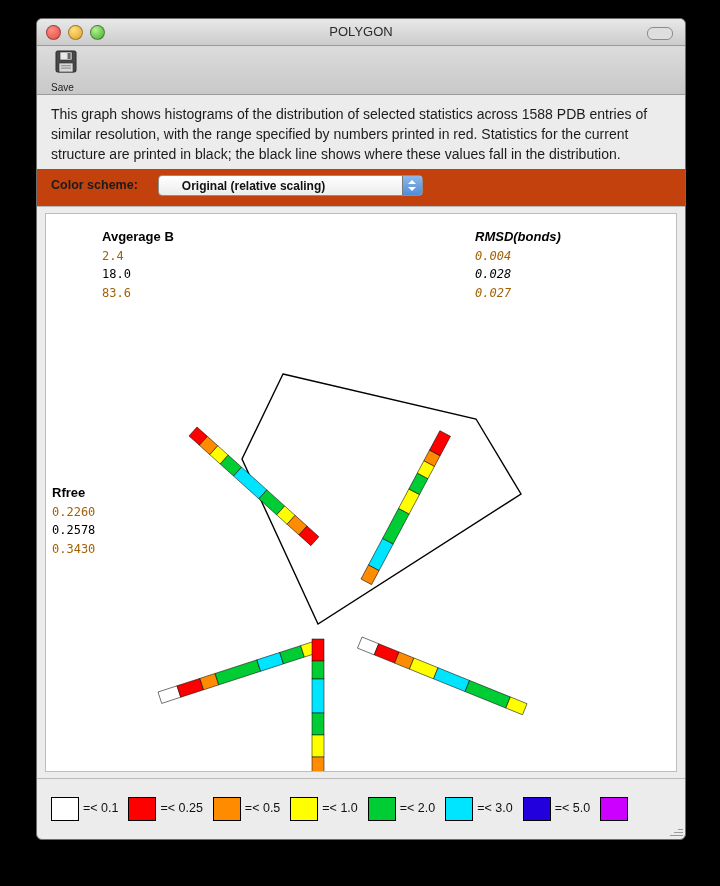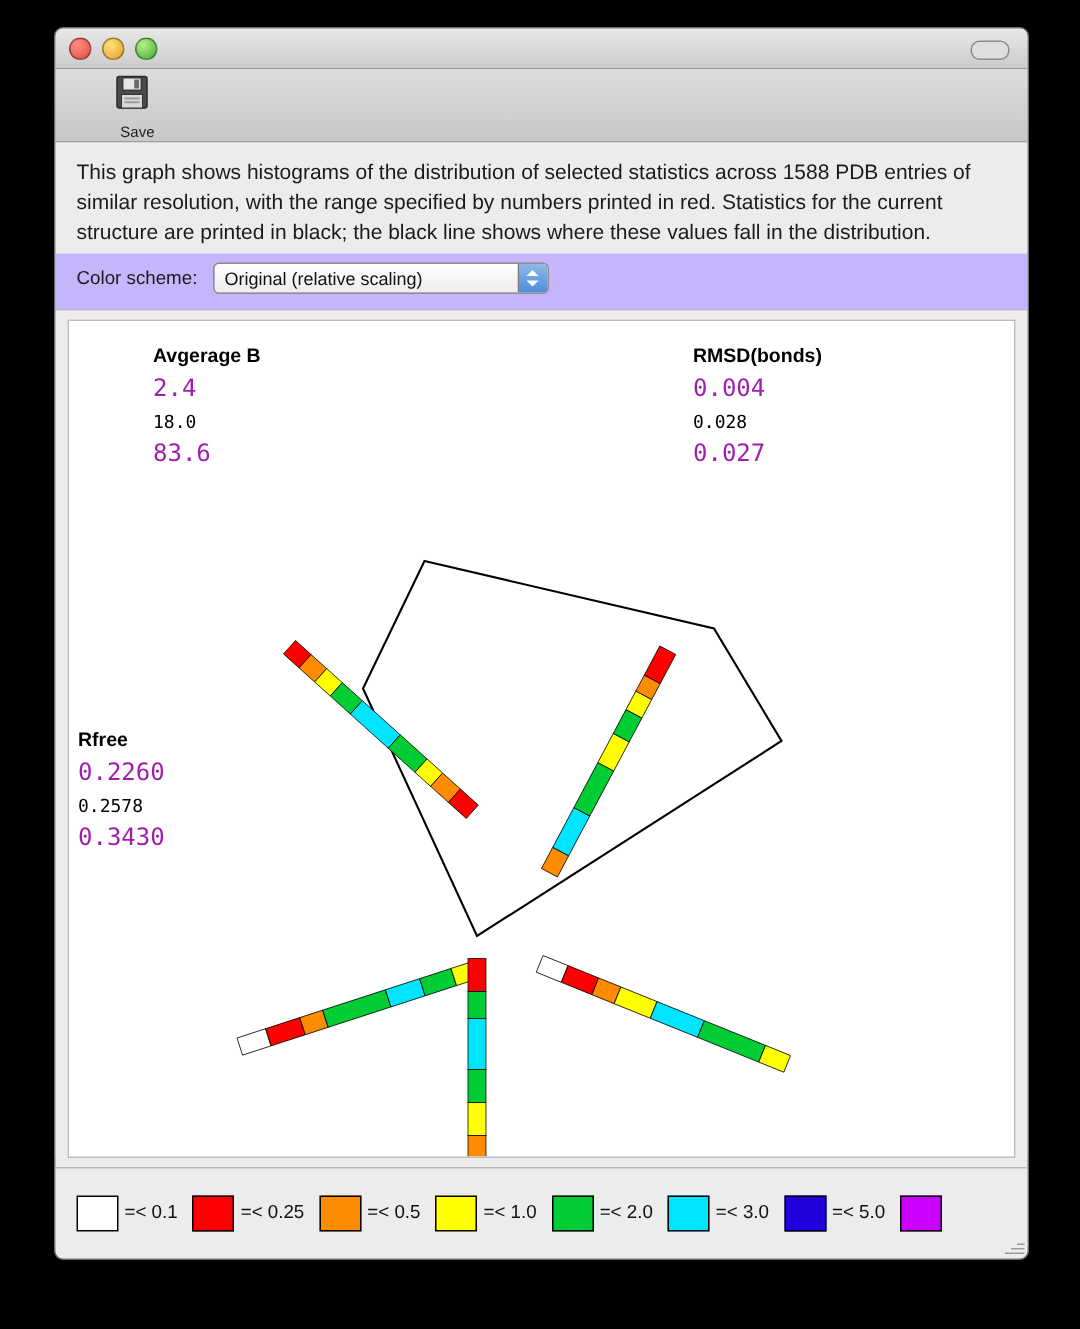--- a/index.html
+++ b/index.html
@@ -72,60 +72,61 @@
   .toolbar {
     height: 48px;
     background: linear-gradient(to bottom, #dcdcdc 0%, #c8c8c8 100%);
     border-bottom: 1px solid #9d9d9d;
     padding-left: 14px;
     display: flex;
     align-items: flex-start;
   }
   .tool-btn {
     width: 52px;
-    text-align: right;
+    text-align: left;
     padding-top: 3px;
     cursor: default;
   }
   .tool-label {
     font-size: 10px;
     color: #222;
     margin-top: 1px;
   }
   
   .desc {
     background: #ececec;
     padding: 10px 14px 4px 14px;
     font-size: 14px;
     line-height: 1.42;
     color: #1b1b1b;
   }
   .scheme-row {
-    background: #c4b5fd;
+    background: #c2410c;
     padding: 6px 14px 10px 14px;
     display: flex;
     align-items: center;
-    gap: 10px;
+    gap: 20px;
     border-bottom: 1px solid #b9b9b9;
+    font-weight: bold;
   }
   .scheme-label {
     font-size: 12.5px;
     color: #1b1b1b;
   }
   .select {
     position: relative;
-    width: 224px;
+    width: 265px;
     height: 21px;
     background: linear-gradient(to bottom, #ffffff 0%, #ececec 100%);
     border: 1px solid #8d8d8d;
     border-radius: 4px;
     font-size: 12px;
     color: #111;
     line-height: 21px;
-    padding-left: 7px;
+    padding-left: 23px;
     box-sizing: border-box;
   }
   .select .arrows {
     position: absolute;
     right: 0; top: 0;
     width: 19px; height: 100%;
     background: linear-gradient(to bottom, #8fb8e8 0%, #4f8ddb 100%);
     border-left: 1px solid #7a7a7a;
     border-radius: 0 3px 3px 0;
     display: flex;
@@ -157,21 +158,21 @@
   .lbl {
     position: absolute;
     font-size: 12.5px;
     white-space: nowrap;
   }
   .lbl .name {
     font-weight: bold;
     color: #000;
     font-size: 13px;
   }
-  .lbl .red { color: #a21caf; font-family: "DejaVu Sans Mono", monospace; font-size: 16px; }
+  .lbl .red { color: #a16207; font-family: "DejaVu Sans Mono", monospace; font-size: 12px; }
   .lbl .blk { color: #000000; font-family: "DejaVu Sans Mono", monospace; font-size: 12px; }
   .lbl div { line-height: 1.55; }
   
   .legend {
     background: #ececec;
     border-top: 1px solid #b9b9b9;
     margin-top: 6px;
     padding: 9px 14px 10px 14px;
     font-size: 12.5px;
     color: #1b1b1b;
@@ -212,20 +213,21 @@
 <body>
 
 <div class="window">
 
   <div class="titlebar">
     <div class="traffic">
       <div class="dot red"></div>
       <div class="dot yellow"></div>
       <div class="dot green"></div>
     </div>
+    <div class="win-title">POLYGON</div>
     <div class="pill"></div>
   </div>
 
   <div class="toolbar">
     <div class="tool-btn">
       <span>
         <svg width="30" height="28" viewBox="0 0 30 28">
           <rect x="5" y="2" width="20" height="21" rx="1.5" fill="#4a4a4a" stroke="#2b2b2b"></rect>
           <rect x="9" y="3" width="12" height="8" fill="#e8e8e8" stroke="#2b2b2b" stroke-width="0.6"></rect>
           <rect x="16.5" y="4" width="3.2" height="6" fill="#6a6a6a"></rect>
@@ -325,21 +327,21 @@
         </g>
       </svg>
 
       <div class="lbl" style="left:56px; top:13px;">
         <div class="name">Avgerage B</div>
         <div class="red">2.4</div>
         <div class="blk">18.0</div>
         <div class="red">83.6</div>
       </div>
 
-      <div class="lbl" style="left:416px; top:13px;">
+      <div class="lbl" style="left:429px; top:13px;font-style:italic;">
         <div class="name">RMSD(bonds)</div>
         <div class="red">0.004</div>
         <div class="blk">0.028</div>
         <div class="red">0.027</div>
       </div>
 
 
 
       <div class="lbl" style="left:6px; top:269px;">
         <div class="name">Rfree</div>

